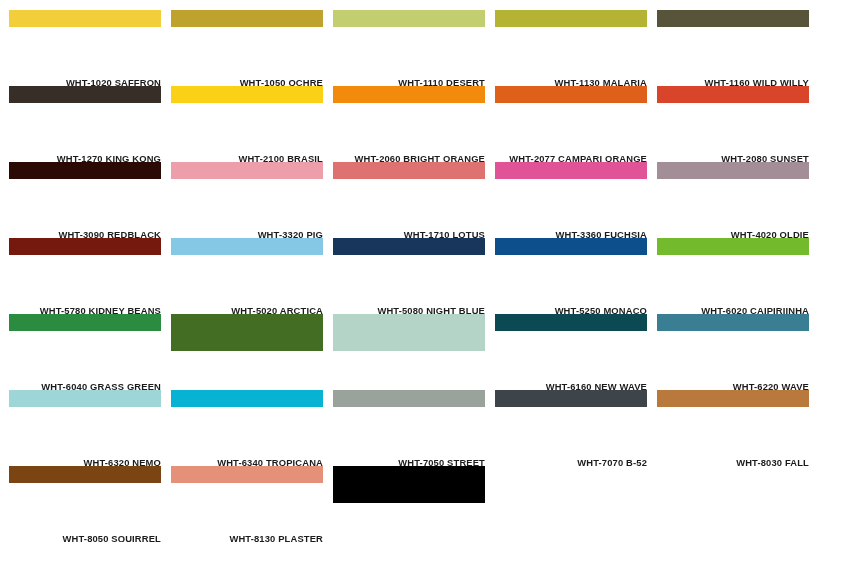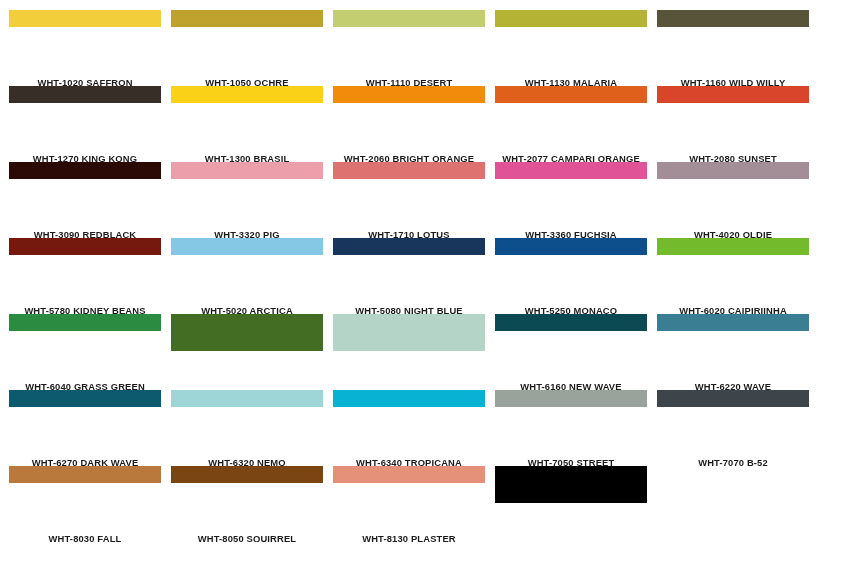--- a/index.html
+++ b/index.html
@@ -33,21 +33,21 @@
   }
   .swatch-chip {
     width: 152px;
     height: 37px;
     display: block;
   }
   .swatch-label {
     width: 152px;
     height: 39px;
     line-height: 29px;
-    text-align: center;
+    text-align: right;
     font-size: 9.4px;
     font-weight: bold;
     letter-spacing: 0.15px;
     color: #1b1b1b;
     white-space: nowrap;
     overflow: hidden;
     font-family: "Liberation Sans", "DejaVu Sans", sans-serif;
     margin-top: 41px;
   }
 </style>
@@ -74,21 +74,21 @@
     <div class="swatch-cell">
       <div class="swatch-chip" title="WHT-1160 WILD WILLY" style="background: rgb(88, 84, 58);"></div>
       <div class="swatch-label">WHT-1160 WILD WILLY</div>
     </div>
     <div class="swatch-cell">
       <div class="swatch-chip" title="WHT-1270 KING KONG" style="background: rgb(55, 46, 39);"></div>
       <div class="swatch-label">WHT-1270 KING KONG</div>
     </div>
     <div class="swatch-cell">
       <div class="swatch-chip" title="WHT-1300 BRASIL" style="background: rgb(251, 209, 23);"></div>
-      <div class="swatch-label">WHT-1300 BRASIL</div>
+      <div class="swatch-label">WHT-2100 BRASIL</div>
     </div>
     <div class="swatch-cell">
       <div class="swatch-chip" title="WHT-2060 BRIGHT ORANGE" style="background: rgb(242, 139, 12);"></div>
       <div class="swatch-label">WHT-2060 BRIGHT ORANGE</div>
     </div>
     <div class="swatch-cell">
       <div class="swatch-chip" title="WHT-2070 CAMPARI ORANGE" style="background: rgb(223, 96, 26);"></div>
       <div class="swatch-label">WHT-2077 CAMPARI ORANGE</div>
     </div>
     <div class="swatch-cell">
@@ -147,24 +147,20 @@
     </div>
     <div class="swatch-cell">
       <div class="swatch-chip" title="WHT-6160 NEW WAVE" style="background: rgb(11, 74, 83);"></div>
       <div class="swatch-label">WHT-6160 NEW WAVE</div>
     </div>
     <div class="swatch-cell">
       <div class="swatch-chip" title="WHT-6220 WAVE" style="background: rgb(58, 126, 148);"></div>
       <div class="swatch-label">WHT-6220 WAVE</div>
     </div>
     <div class="swatch-cell">
-      <div class="swatch-chip" title="WHT-6270 DARK WAVE" style="background: rgb(13, 90, 111);"></div>
-      <div class="swatch-label">WHT-6270 DARK WAVE</div>
-    </div>
-    <div class="swatch-cell">
       <div class="swatch-chip" title="WHT-6320 NEMO" style="background: rgb(158, 213, 215);"></div>
       <div class="swatch-label">WHT-6320 NEMO</div>
     </div>
     <div class="swatch-cell">
       <div class="swatch-chip" title="WHT-6340 TROPICANA" style="background: rgb(7, 178, 211);"></div>
       <div class="swatch-label">WHT-6340 TROPICANA</div>
     </div>
     <div class="swatch-cell">
       <div class="swatch-chip" title="WHT-7050 STREET" style="background: rgb(154, 163, 155);"></div>
       <div class="swatch-label">WHT-7050 STREET</div>

